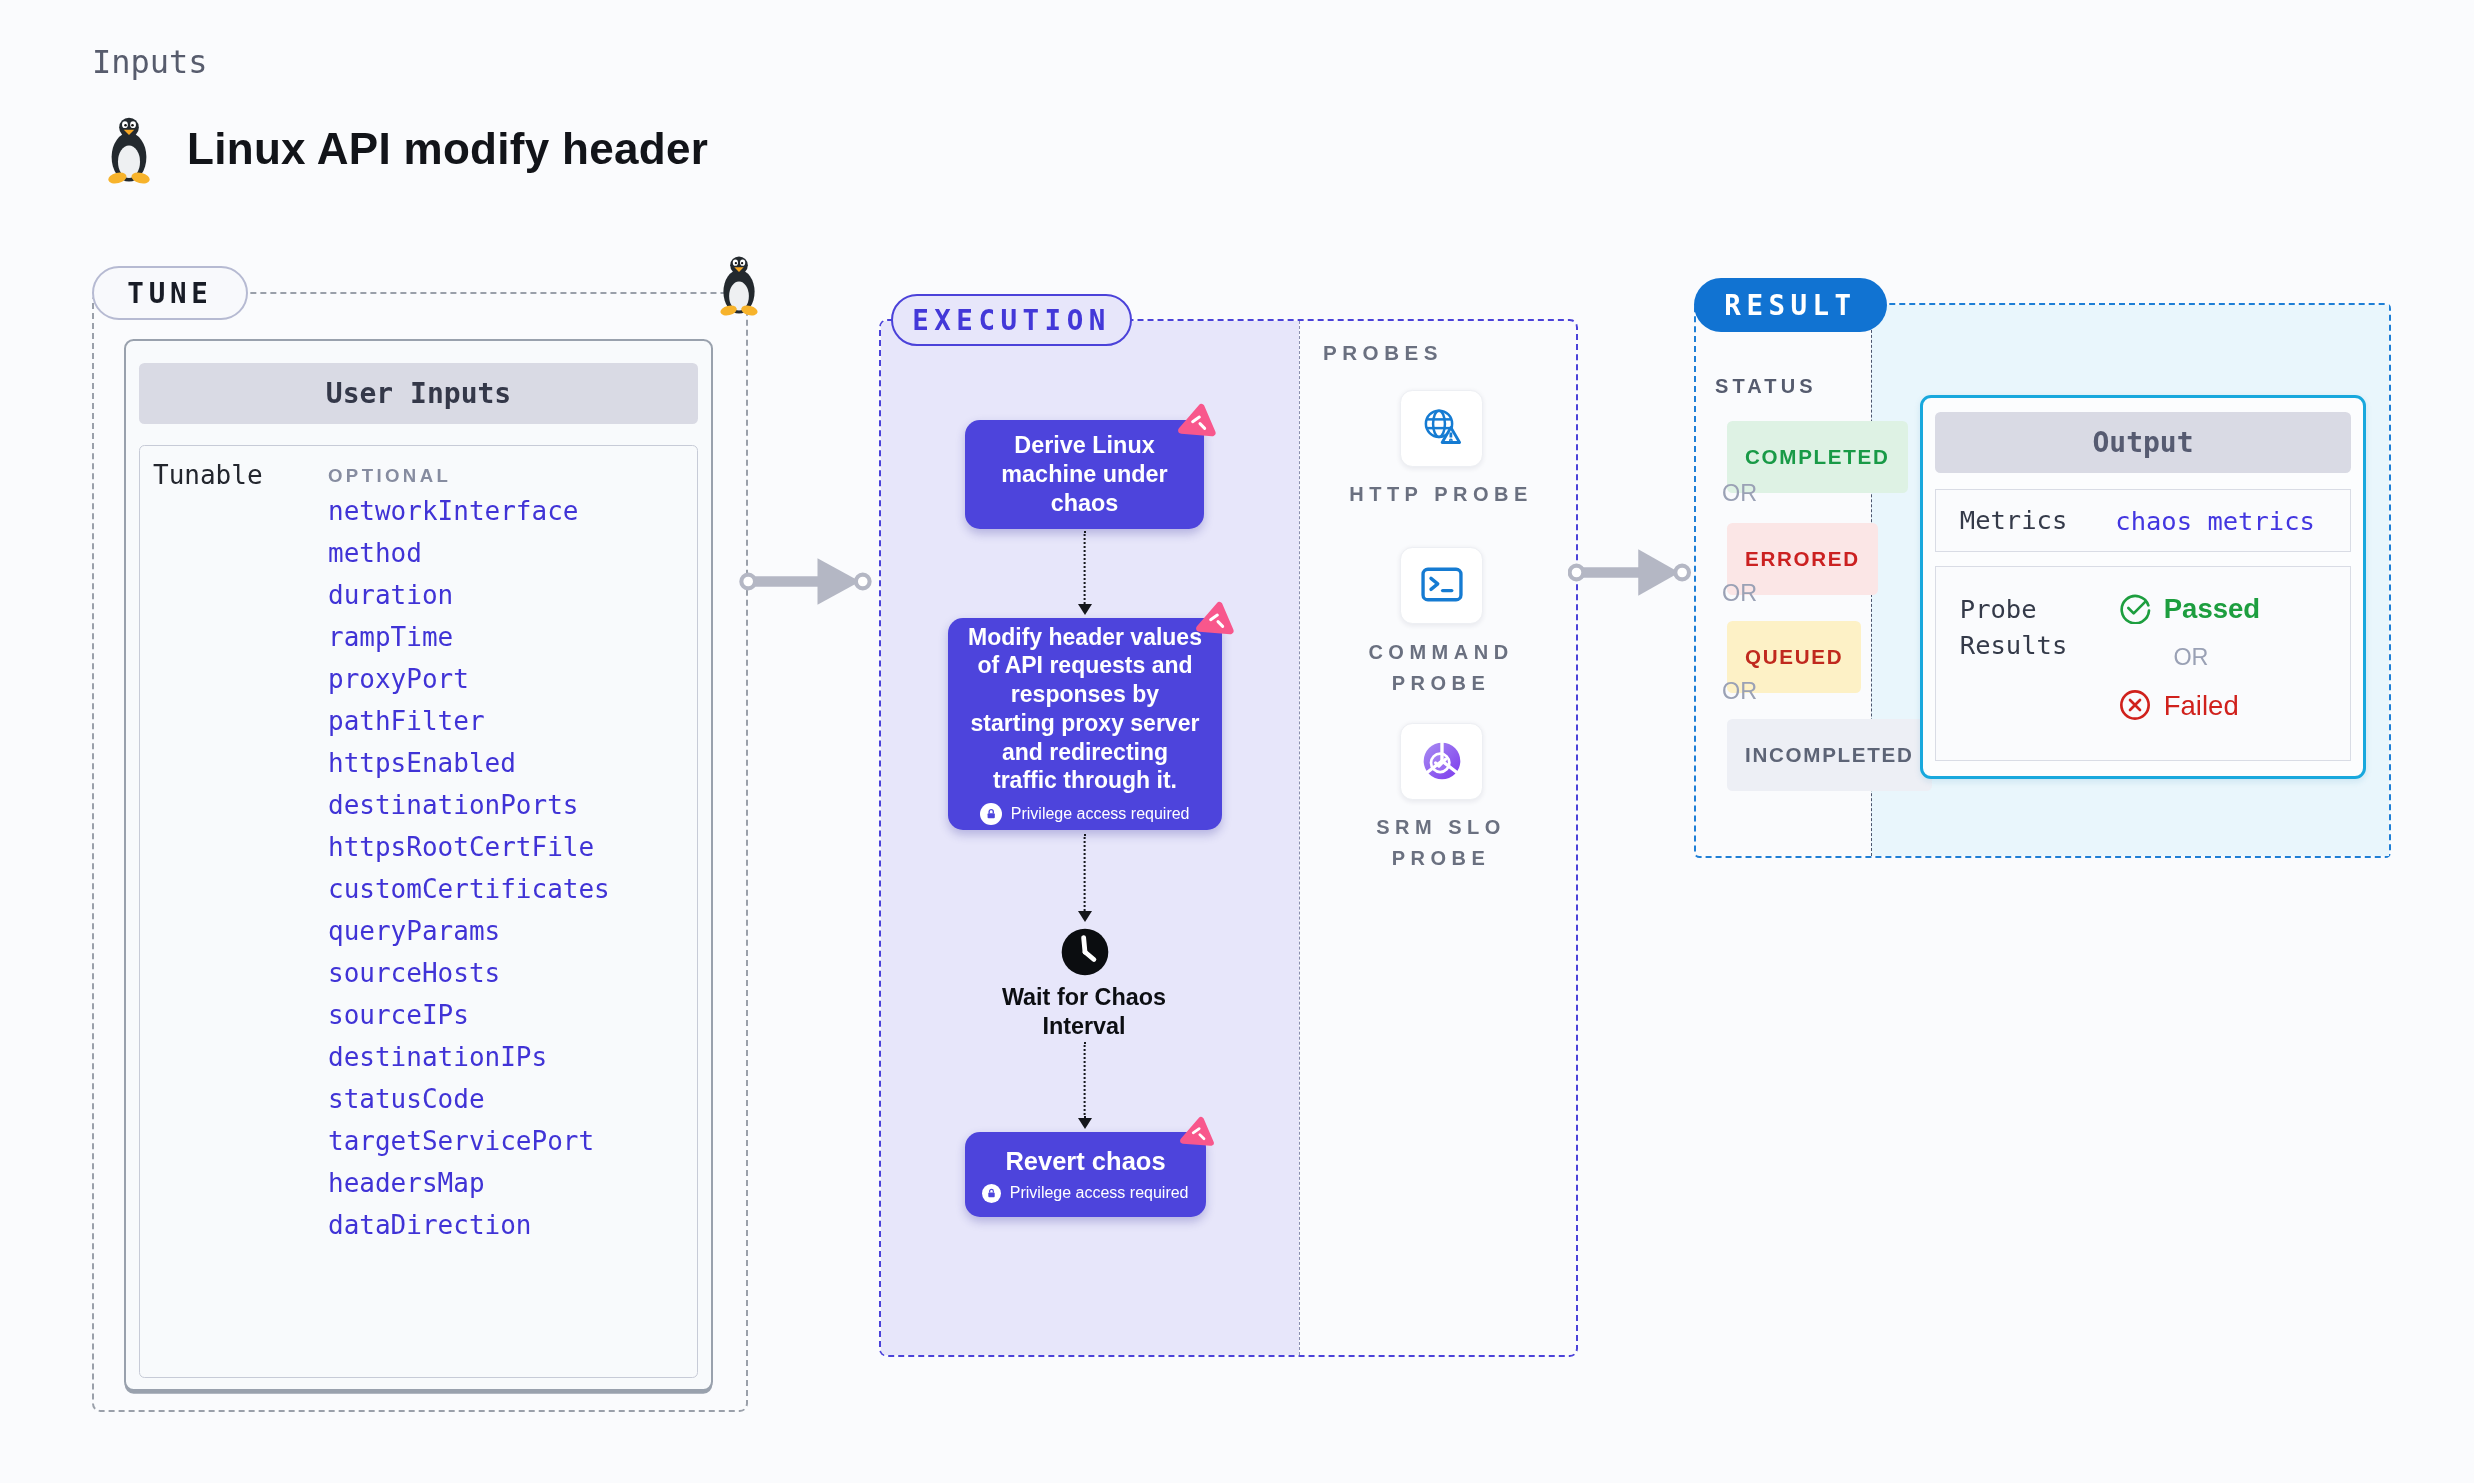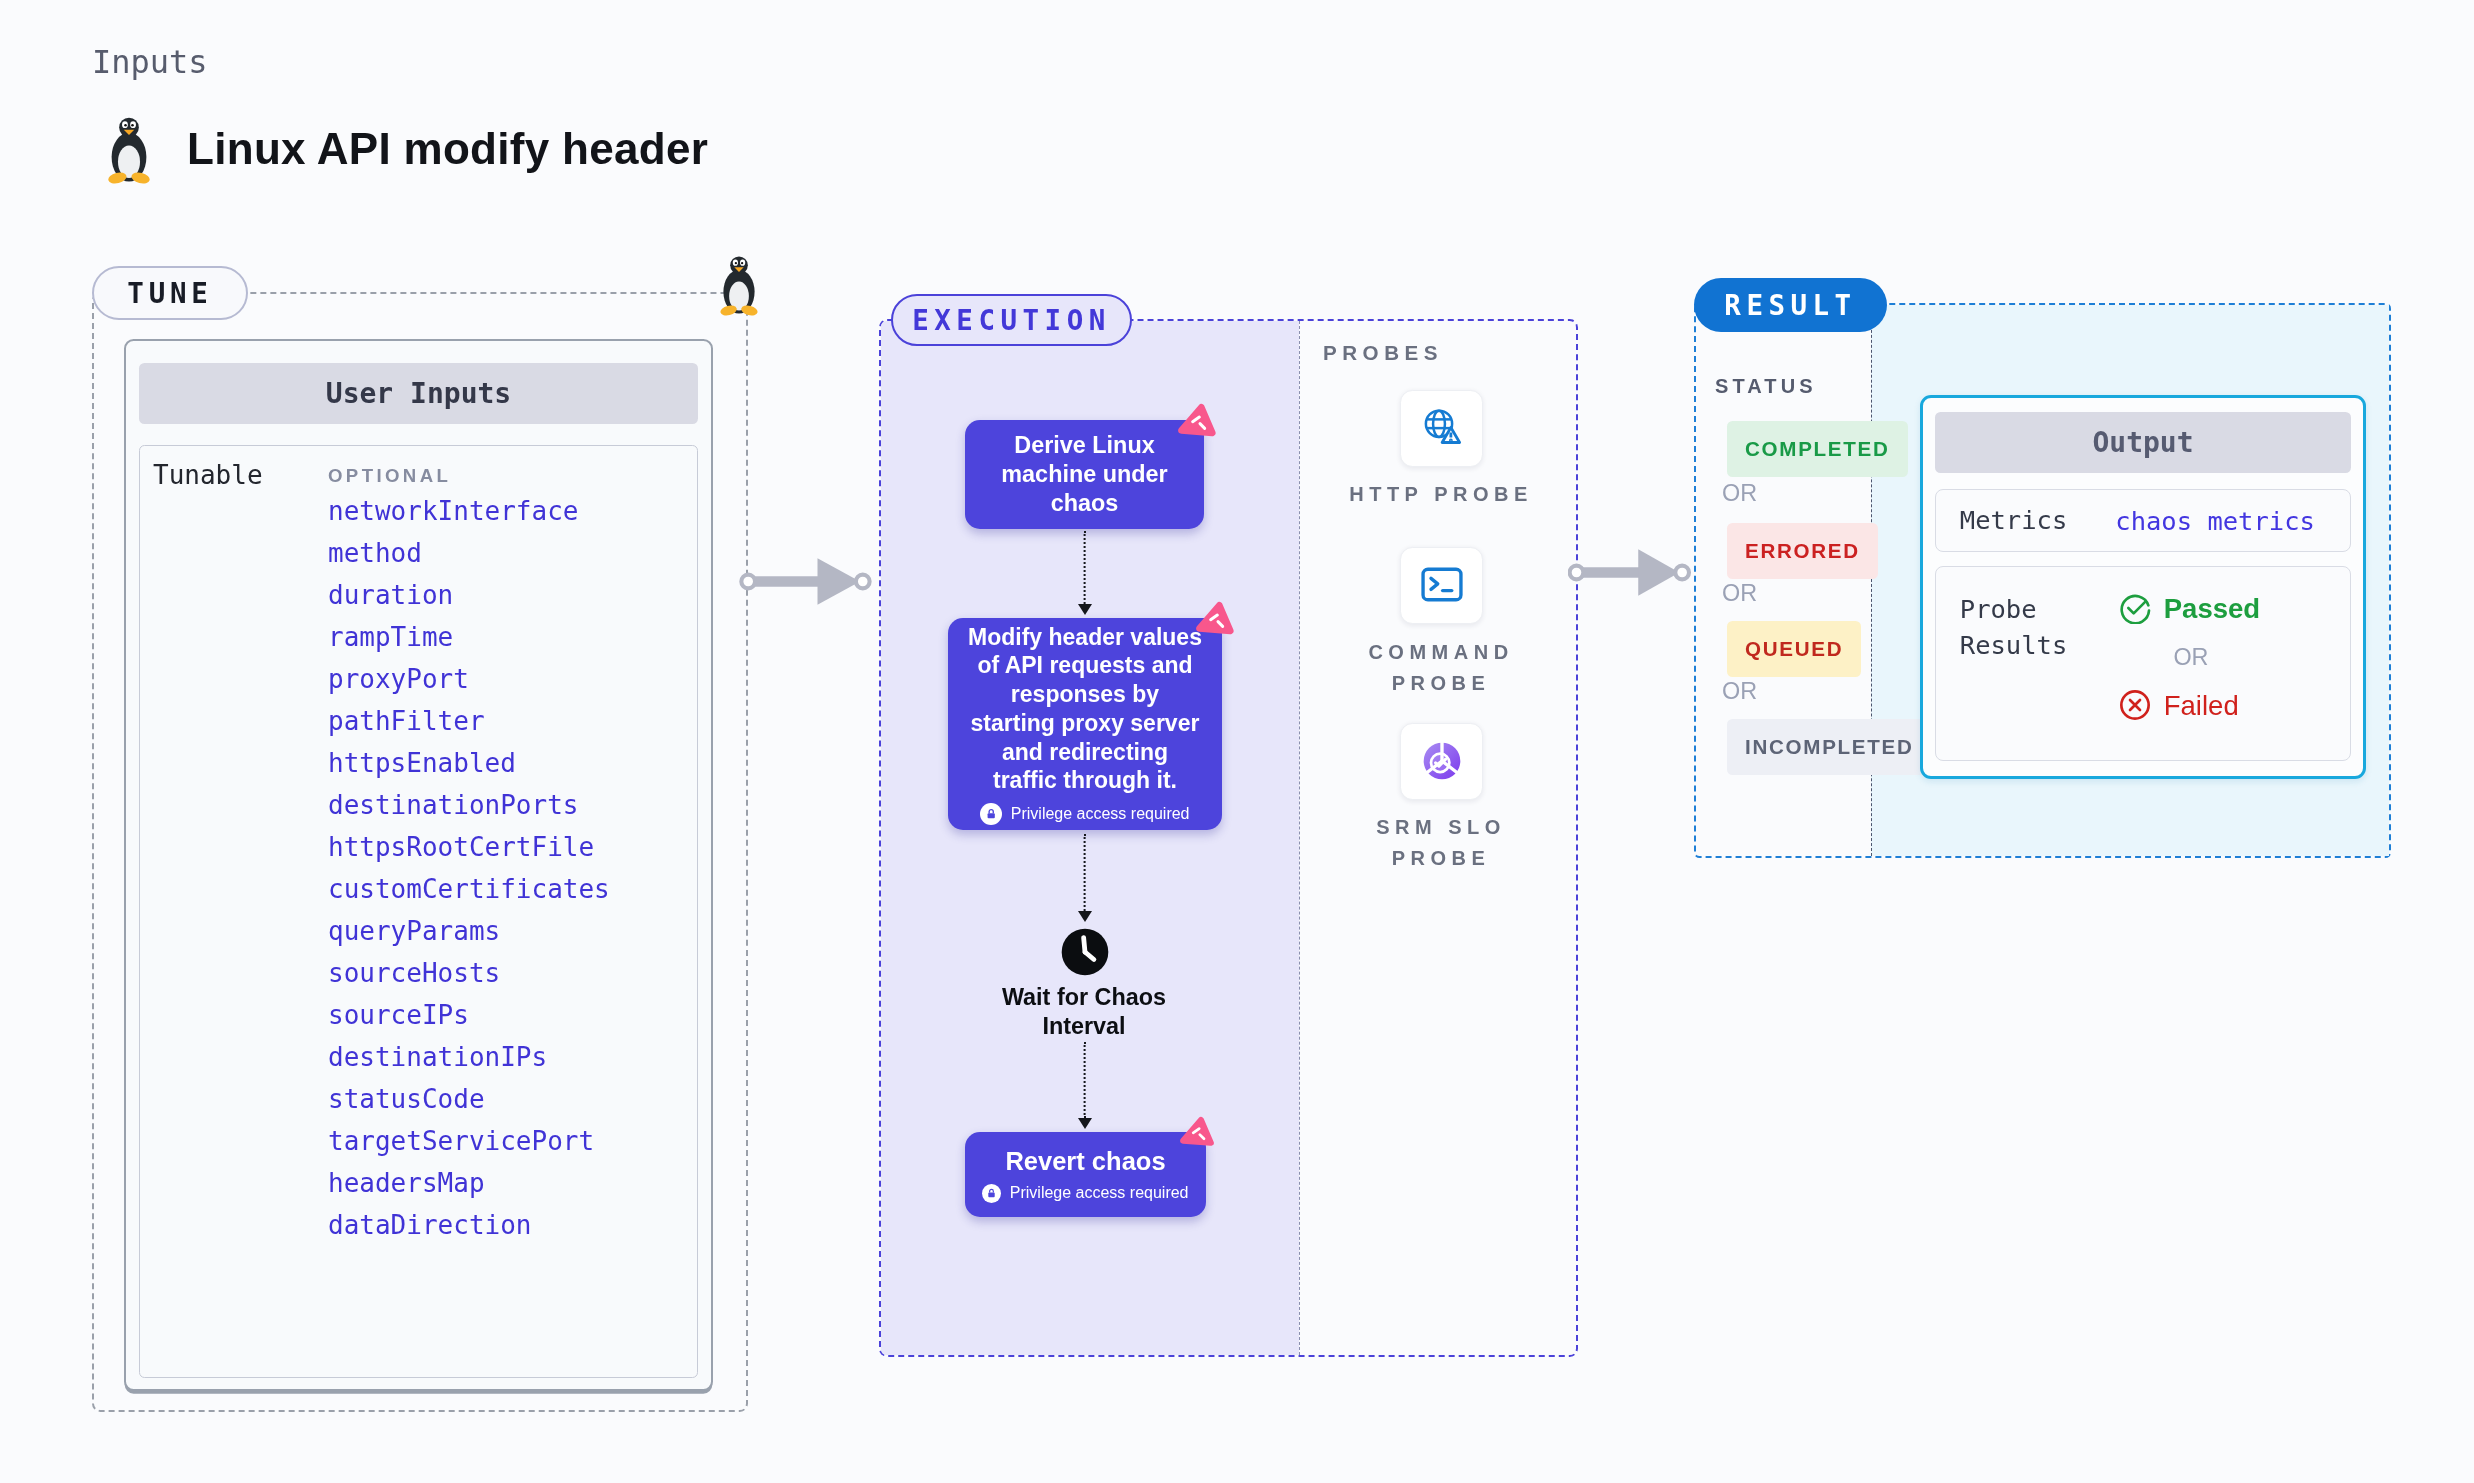--- a/index.html
+++ b/index.html
@@ -79,33 +79,33 @@
               border:0.7px solid #edeff3;box-shadow:0 1.4px 5.5px rgba(25,30,60,.08);
               display:flex;align-items:center;justify-content:center}
   .probe-label{position:absolute;left:1338px;width:206px;text-align:center;font-size:20px;font-weight:700;
                color:#6a7080;letter-spacing:5.5px;line-height:1.55;white-space:pre-line}
 
   
   .result-box{left:1694px;top:303px;width:697px;height:555px;border:2.8px dashed #1e7fd6;border-radius:5.5px}
   .result-cyan{position:absolute;left:175px;top:0;right:0;bottom:0;background:var(--cyan-bg);
                border-left:1.4px dashed #4c566e}
   .status-label{left:1715px;top:375px;font-size:20px;font-weight:700;color:#555b6e;letter-spacing:4.1px}
-  .badge{position:absolute;left:1727px;padding:16px 18px;border-radius:5.5px;font-size:20.6px;font-weight:700;
+  .badge{position:absolute;left:1727px;padding:24px 18px;border-radius:5.5px;font-size:20.6px;font-weight:700;
          letter-spacing:1.7px}
   .badge-completed{top:421px;background:#def2e4;color:#199a47}
   .badge-errored{top:523px;background:#fbe6e6;color:var(--red)}
   .badge-queued{top:621px;background:var(--queued-bg);color:#c0291e}
   .badge-incompleted{top:719px;background:#edeff5;color:#5d6476}
   .or-status{position:absolute;left:1722px;font-size:23.4px;font-weight:500;color:#9aa1b5}
 
   .output-card{left:1920px;top:395px;width:446px;height:384px;background:#fcfdfe;border:3.4px solid var(--cyan-border);
                border-radius:11px;box-shadow:0 2.8px 6.9px rgba(20,120,170,.12)}
   .output-head{position:absolute;left:12.4px;top:13.8px;right:12.4px;height:61px;background:#d9dae4;border-radius:5.5px;
                display:flex;align-items:center;justify-content:center;font-size:28px;color:#565b71;font-weight:700}
-  .out-row{position:absolute;left:12.4px;right:12.4px;border:1.4px solid #d9dce5;border-radius:8px;background:#fafbfd}
+  .out-row{position:absolute;left:12.4px;right:12.4px;border:1.4px solid #d9dce5;border-radius:0;background:#fafbfd}
   .out-row-metrics{top:91px;height:63px;display:flex;align-items:center}
   .out-row-probe{top:168px;height:195px;display:flex}
   .out-label{font-size:25.5px;color:#343a49;padding-left:23.4px;width:172px;white-space:pre-line;line-height:1.4}
   .metrics-value{font-size:25.5px;color:#4336e0;margin-left:6.9px;cursor:pointer}
   .probe-results-col{display:flex;flex-direction:column;margin-top:25px;margin-left:11px}
   .pr-row{display:flex;align-items:center;gap:12.4px}
   .pr-passed{font-size:27.5px;font-weight:700;color:#1d9e3f}
   .pr-failed{font-size:27.5px;font-weight:400;color:#d0211c}
   .or-output{font-size:23.4px;font-weight:500;color:#9aa1b5;margin:18px 0 18px 54px}
   .out-label-col{padding-top:25px}

